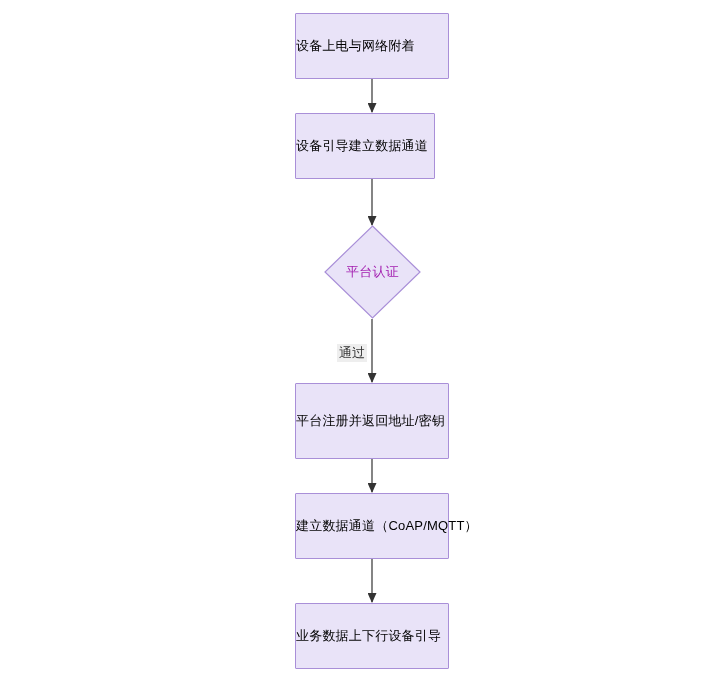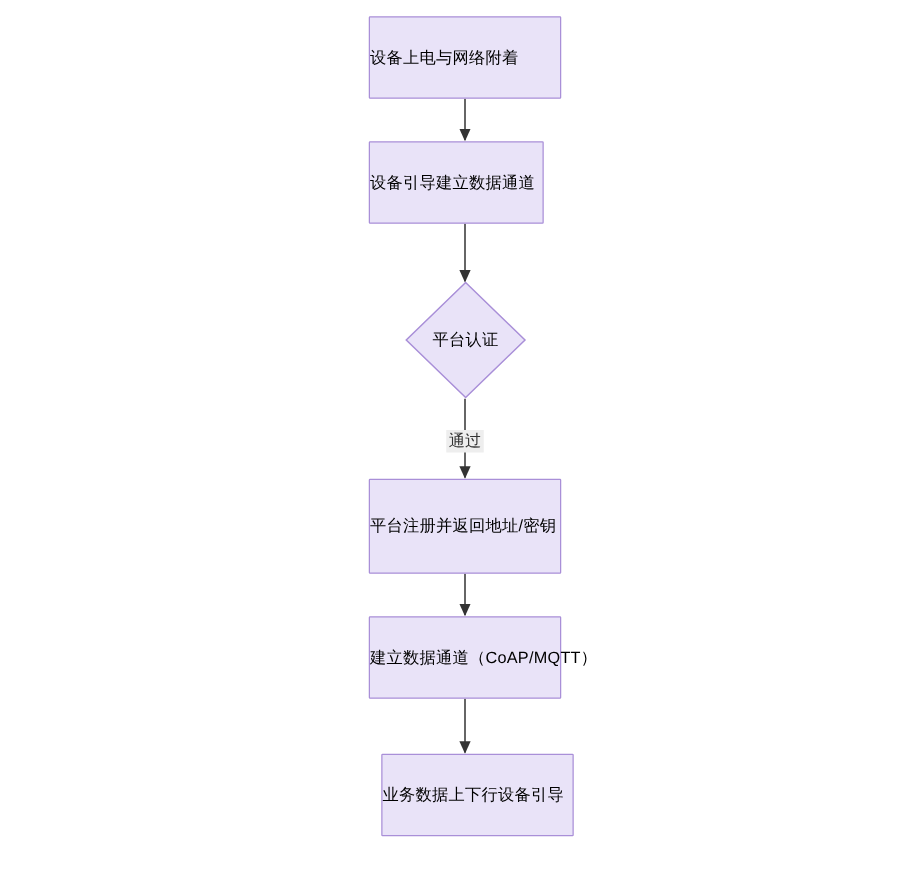--- a/index.html
+++ b/index.html
@@ -57,21 +57,21 @@
   }
   .diamond-label {
     position: absolute;
     left: 0;
     top: 0;
     width: 100%;
     height: 100%;
     display: flex;
     align-items: center;
     justify-content: center;
-    color: #000000;
+    color: #a21caf;
     font-size: 13px;
     line-height: 22px;
     letter-spacing: 0.2px;
     white-space: nowrap;
   }
   .edge-label {
     position: absolute;
     background: #eeeeee;
     color: #333333;
     font-size: 13px;
@@ -113,30 +113,30 @@
     <span class="node-line">建立数据通道</span>
   </div>
 
   <div class="diamond-wrap" style="left:324px; top:225px; width:97px; height:94px;">
     <svg class="diamond-shape" width="97" height="94" viewBox="0 0 97 94">
       <polygon points="48.5,1 96,47 48.5,93 1,47" fill="#e9e3f8" stroke="#a98fd8" stroke-width="1.2"></polygon>
     </svg>
     <div class="diamond-label">平台认证</div>
   </div>
 
-  <div class="edge-label" style="left:372px; top:353px;">通过</div>
+  <div class="edge-label" style="left:352px; top:353px;">通过</div>
 
   <div class="node rect" style="left:295px; top:383px; width:154px; height:76px;">
     <span class="node-line">平台注册</span>
     <span class="node-line">并返回地址/密钥</span>
   </div>
 
   <div class="node rect" style="left:295px; top:493px; width:154px; height:66px;">
     <span class="node-line">建立数据通道</span>
     <span class="node-line">（CoAP/MQTT）</span>
   </div>
 
-  <div class="node rect" style="left:305px; top:603px; width:154px; height:66px;">
+  <div class="node rect" style="left:295px; top:603px; width:154px; height:66px;">
     <span class="node-line">业务数据上下行</span>
     <span class="node-line">设备引导</span>
   </div>
 
 </div>
 
 </body></html>

